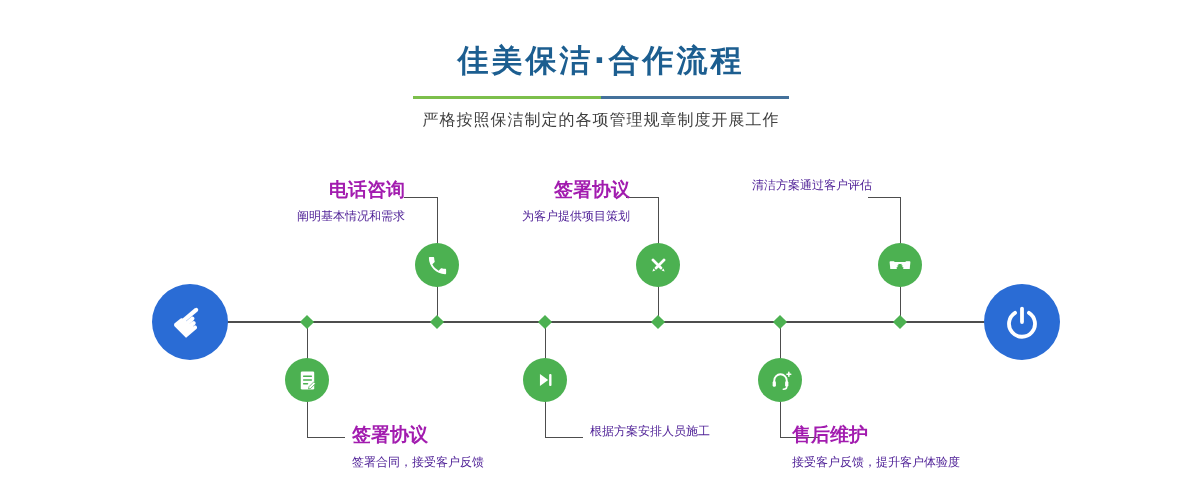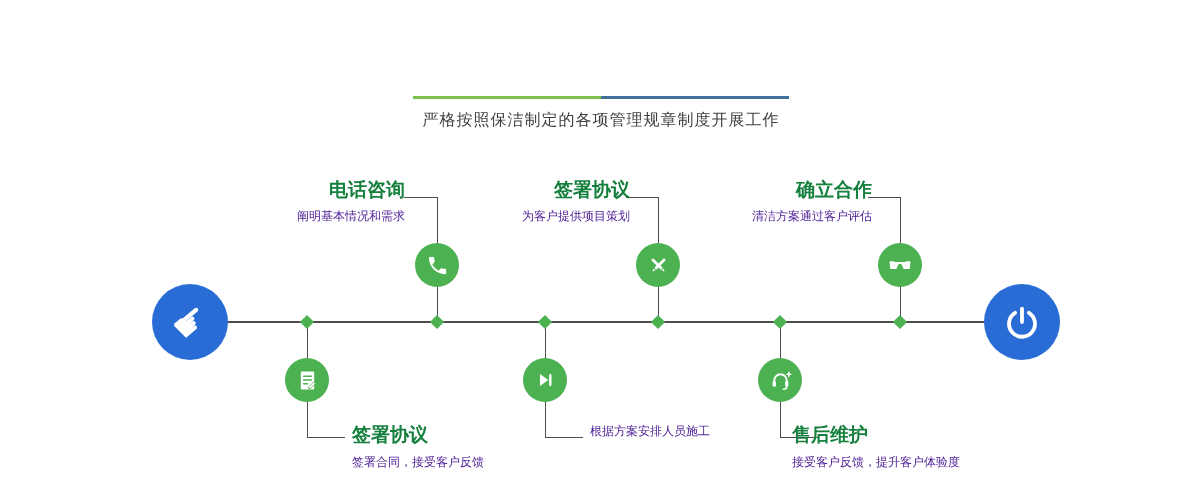--- a/index.html
+++ b/index.html
@@ -31,30 +31,31 @@
     position:absolute;width:44px;height:44px;border-radius:50%;
     background:var(--accent-green,#4cb151);display:flex;align-items:center;justify-content:center;z-index:2;
   }
   .diamond{
     position:absolute;width:10px;height:10px;background:var(--accent-green,#4cb151);
     transform:rotate(45deg);z-index:3;
   }
   .step{position:absolute;z-index:2;}
   .step-top{width:205px;text-align:right;top:178px;}
   .step-bottom{text-align:left;top:424px;font-family:Liberation Serif, serif;}
-  .step-title{font-size:19px;font-weight:bold;color:#15803d;margin:0 0 8px 0;line-height:1.2;}
+  .step-title{font-size:19px;font-weight:bold;color:#a21caf;margin:0 0 8px 0;line-height:1.2;}
   .step-desc{font-size:12px;color:#4c1d95;line-height:1.3;white-space:nowrap;}
   .hs{color:#fff;font-size:17px;line-height:1;}
   .hs2{margin-left:-7px;}
 </style>
 </head>
 <body>
 
 <div class="canvas">
 
+  <h1 class="title">佳美保洁·合作流程</h1>
   <div class="divider">
     <span class="seg seg-green"></span><span class="seg seg-blue"></span>
   </div>
   <div class="subtitle">严格按照保洁制定的各项管理规章制度开展工作</div>
 
   <div class="timeline"></div>
 
   <div class="hline" style="left:404px;top:197px;width:33px;"></div>
   <div class="vline" style="left:437px;top:197px;height:125px;"></div>
   <div class="hline" style="left:626px;top:197px;width:32px;"></div>
@@ -138,21 +139,20 @@
 
   <div class="step step-top" style="left:200px;">
     <div class="step-title">电话咨询</div>
     <div class="step-desc">阐明基本情况和需求</div>
   </div>
   <div class="step step-top" style="left:425px;">
     <div class="step-title">签署协议</div>
     <div class="step-desc">为客户提供项目策划</div>
   </div>
   <div class="step step-top" style="left:667px;">
-    <div class="step-title">确立合作</div>
     <div class="step-desc">清洁方案通过客户评估</div>
   </div>
 
   <div class="step step-bottom" style="left:352px;">
     <div class="step-title">签署协议</div>
     <div class="step-desc">签署合同，接受客户反馈</div>
   </div>
   <div class="step step-bottom" style="left:590px;">
     <div class="step-desc">根据方案安排人员施工</div>
   </div>

